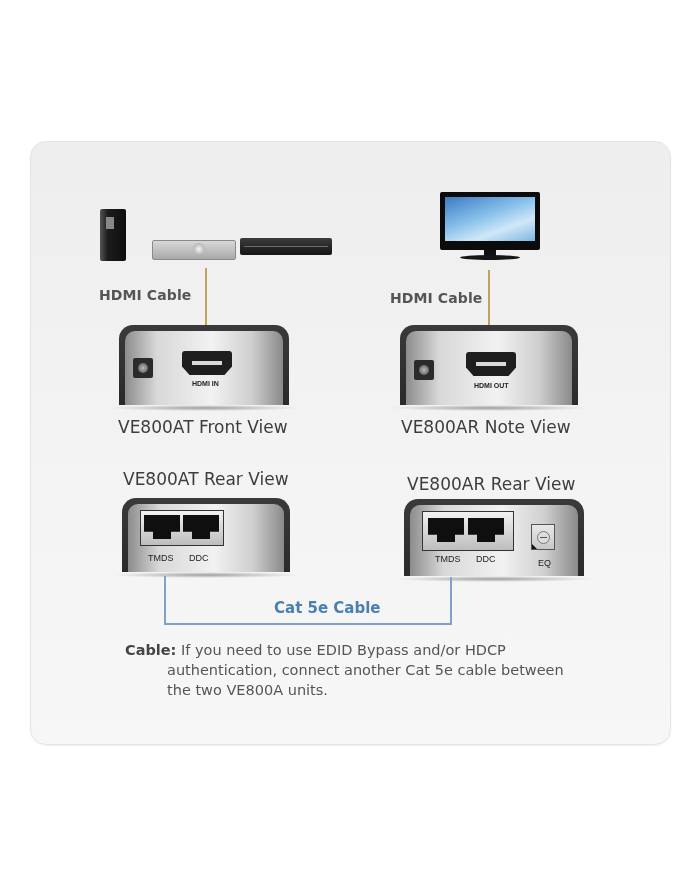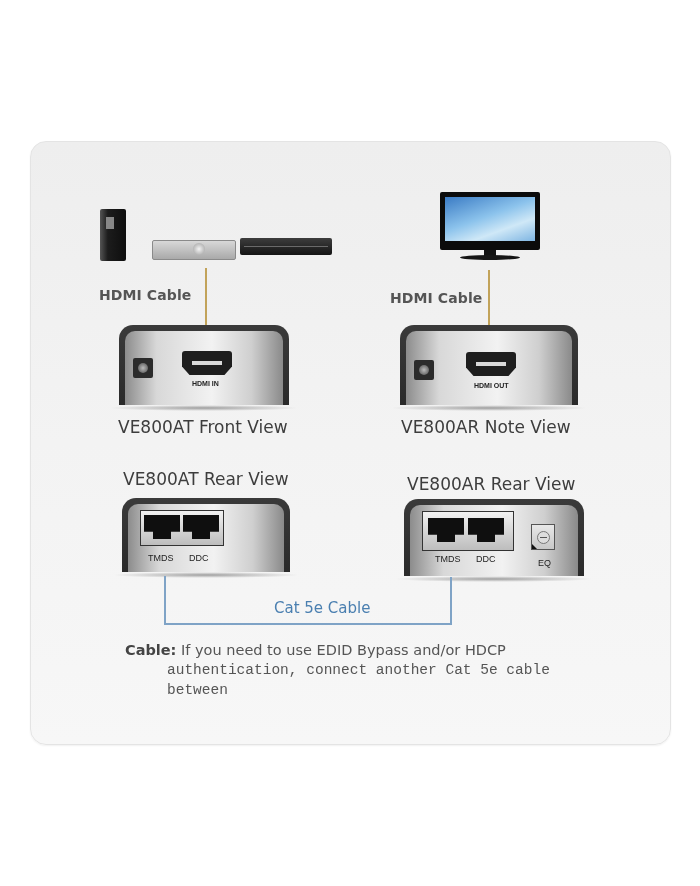--- a/index.html
+++ b/index.html
@@ -7,21 +7,21 @@
          font-family:"DejaVu Sans", "Liberation Sans", sans-serif; }
   .panel { position:absolute; left:30px; top:141px; width:639px; height:602px;
            border:1px solid #e4e4e4; border-radius:16px;
            background:linear-gradient(180deg,#eeeeee 0%,#f3f3f3 50%,#f7f7f7 100%);
            box-shadow:0 1px 2px rgba(0,0,0,0.06); }
   .abs { position:absolute; }
   .label { color:#555555; font-size:14px; letter-spacing:0.1px;font-weight:bold; }
   .title { color:#3d3d3d; font-size:17px; }
   .line-gold { background:#c2a35a; width:2px; }
   .line-blue { background:#7fa3c6; }
-  .cable-blue { color:#4a7fb0; font-size:15px; }
+  .cable-blue { color:#4a7fb0; font-size:15px;font-weight:bold; }
 
   
   .box { position:absolute; border-radius:14px 14px 0 0;
          background:linear-gradient(180deg,#3a3a3a 0%,#2a2a2a 100%); }
   .box .face { position:absolute; left:6px; right:6px; top:6px; bottom:0;
          border-radius:10px 10px 0 0;
          background:linear-gradient(90deg,#8c8c8c 0%,#d8d8d8 20%,#f2f2f2 55%,#cfcfcf 80%,#8a8a8a 100%); }
   .box .shadow { position:absolute; left:-10px; right:-10px; bottom:-6px; height:6px;
          background:radial-gradient(ellipse at center, rgba(0,0,0,0.35) 0%, rgba(0,0,0,0) 70%); }
   .dc { position:absolute; width:20px; height:20px; background:#2b2b2b; border-radius:2px; }
@@ -52,21 +52,21 @@
   .dvd::after { content:""; position:absolute; left:4px; right:4px; top:8px; height:1px; background:#6a6a6a; }
   .tv { position:absolute; }
   .tv .frame { position:absolute; left:0; top:0; width:100px; height:58px; background:#0b0b0b; border-radius:2px; }
   .tv .screen { position:absolute; left:5px; top:5px; width:90px; height:44px;
          background:linear-gradient(160deg,#3a7bc4 0%,#8cc3ec 45%,#cfe8f7 70%,#7eb5e2 100%); }
   .tv .neck { position:absolute; left:44px; top:58px; width:12px; height:6px; background:#111; }
   .tv .base { position:absolute; left:20px; top:63px; width:60px; height:5px; background:#151515; border-radius:50%; }
 
   .note { position:absolute; left:125px; top:640px; width:460px; color:#555; font-size:14.5px; line-height:20px; }
   .note b { color:#444; }
-  .note .indent { padding-left:42px; display:block;font-family:Liberation Mono, monospace; }
+  .note .indent { padding-left:42px; display:block; }
 </style>
 </head>
 <body>
 
 <div class="panel"></div>
 
 <div class="pc" style="left:100px;top:209px;"></div>
 <div class="amp" style="left:152px;top:240px;"></div>
 <div class="dvd" style="left:240px;top:238px;"></div>
 
@@ -129,13 +129,14 @@
 
 <div class="abs line-blue" style="left:164px;top:576px;width:2px;height:48px;"></div>
 <div class="abs line-blue" style="left:450px;top:577px;width:2px;height:47px;"></div>
 <div class="abs line-blue" style="left:164px;top:623px;width:288px;height:2px;"></div>
 <div class="abs cable-blue" style="left:274px;top:599px;">Cat 5e Cable</div>
 
 <div class="note">
   <b>Cable:</b>
   <span>If you need to use EDID Bypass and/or HDCP</span>
   <span class="indent">authentication, connect another Cat 5e cable between</span>
+  <span class="indent">the two VE800A units.</span>
 </div>
 
 </body></html>

